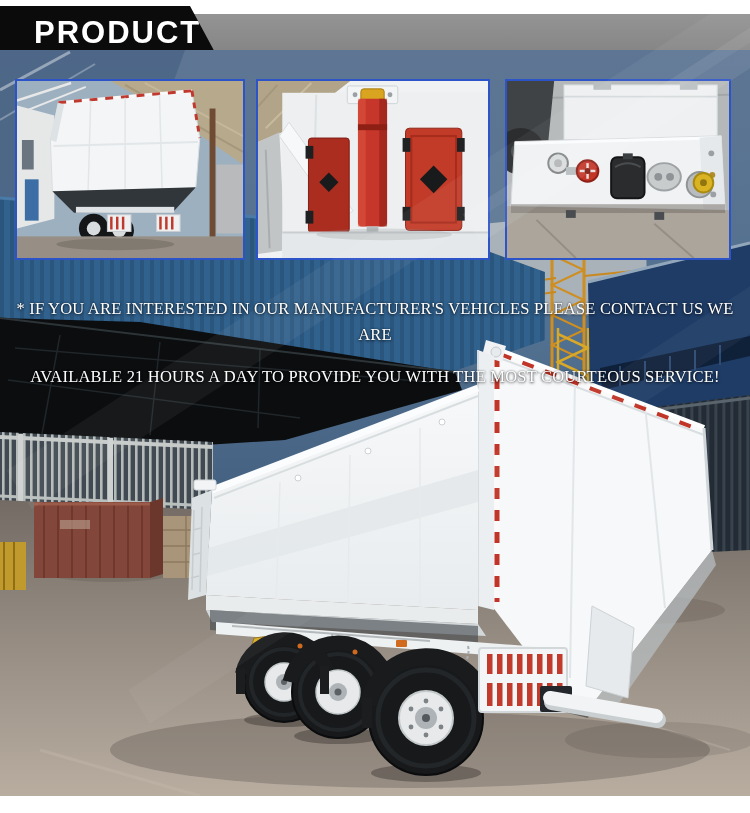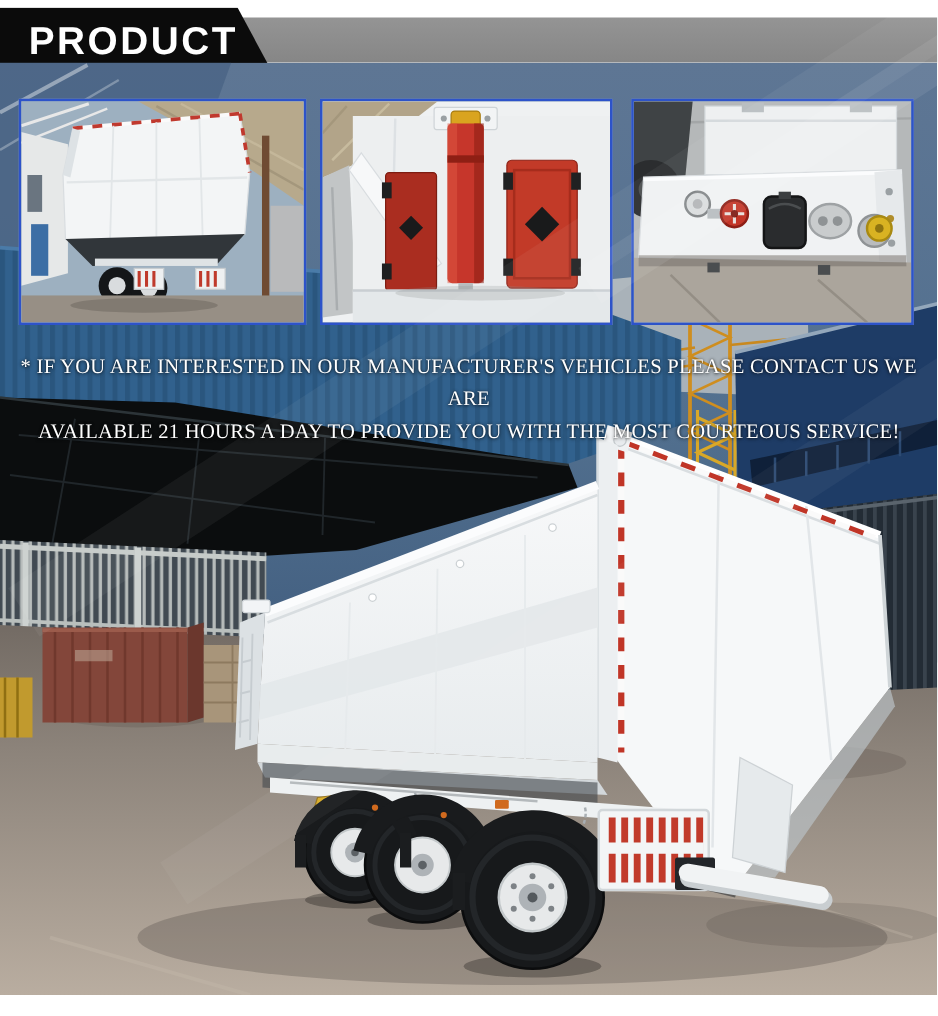--- a/index.html
+++ b/index.html
@@ -5,37 +5,37 @@
   html,body{margin:0;padding:0;background:#fff;}
   .page{position:relative;width:750px;height:813px;background:#fff;overflow:hidden;
         font-family:"Liberation Sans",sans-serif;}
   
   .header-bar{position:absolute;left:0;top:14px;width:750px;height:36px;
               background:linear-gradient(#949494,#868686);}
   .header-banner{position:absolute;left:0;top:6px;width:218px;height:52px;background:#0b0b0b;
                  clip-path:polygon(0 0,190px 0,218px 100%,0 100%);
                  display:flex;align-items:center;}
   .header-banner span{color:#fff;font-size:31px;font-weight:800;letter-spacing:2px;
-                      padding-left:23px;line-height:1;}
+                      padding-left:34px;line-height:1;}
   
   .hero{position:absolute;left:0;top:50px;width:750px;height:746px;overflow:hidden;}
   .hero svg{display:block;}
   
   .photo{position:absolute;box-sizing:border-box;border:2px solid #2d53c9;background:#9db0c0;
          z-index:3;overflow:hidden;}
   .photo svg{display:block;width:100%;height:100%;}
   #photo-1{left:15px;top:79px;width:230px;height:181px;}
   #photo-2{left:256px;top:79px;width:234px;height:181px;}
   #photo-3{left:505px;top:79px;width:226px;height:181px;}
   
   .notice{position:absolute;left:0;top:280px;width:750px;z-index:6;text-align:center;
           color:#ffffff;font-family:"Liberation Serif",serif;font-size:16.5px;
           letter-spacing:.2px;line-height:26px;
           text-shadow:0 1px 3px rgba(0,0,0,.65),0 0 2px rgba(0,0,0,.5);}
-  .notice p{margin:0;}
+  .notice p{margin:16px;}
   
   .wm{position:absolute;background:#fff;pointer-events:none;z-index:5;}
   .wm-1{left:-60px;top:200px;width:980px;height:46px;opacity:.05;transform:rotate(-33deg);}
   .wm-2{left:60px;top:420px;width:980px;height:40px;opacity:.045;transform:rotate(-33deg);}
   .wm-3{left:430px;top:70px;width:520px;height:34px;opacity:.08;transform:rotate(-33deg);}
   
   .footer-strip{position:absolute;left:0;top:796px;width:750px;height:17px;background:#fff;z-index:7;}
 </style>
 </head>
 <body>

